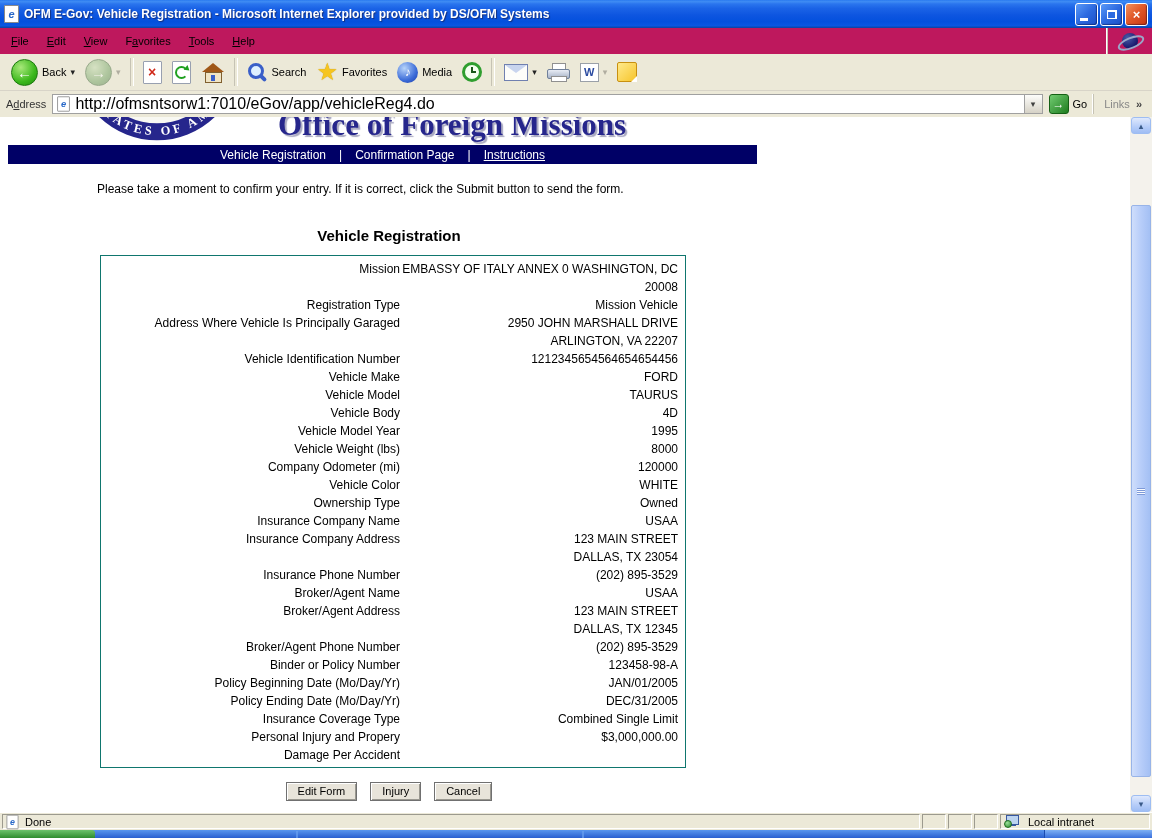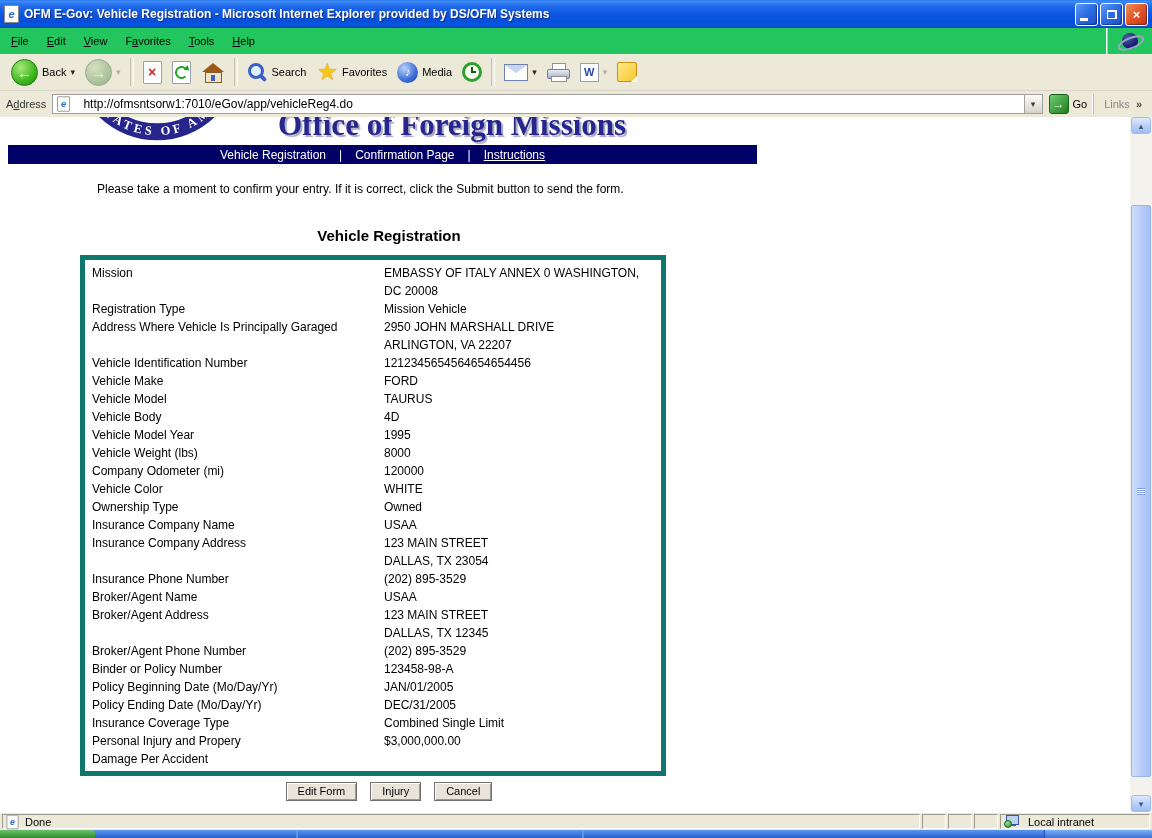--- a/index.html
+++ b/index.html
@@ -27,21 +27,21 @@
   .glyph-min{position:absolute;left:4px;bottom:4px;width:8px;height:3px;background:#fff;}
   .glyph-rest{position:relative;width:10px;height:9px;}
   .glyph-rest .r1{position:absolute;right:0;top:0;width:7px;height:6px;border:1px solid #fff;border-top-width:2px;}
   .glyph-rest .r2{position:absolute;left:0;bottom:0;width:7px;height:6px;border:1px solid #fff;border-top-width:2px;background:rgba(45,106,224,.9);}
   
   .ie-page{width:13px;height:16px;background:#fff;border:1px solid #8a8a8a;border-radius:1px;
     display:inline-flex;align-items:center;justify-content:center;
     font-size:11px;font-weight:bold;font-style:italic;color:#2868c8;line-height:1;flex:none;}
   
   .menubar{
-    position:absolute;left:0;top:28px;width:1152px;height:26px;background:#22c55e;
+    position:absolute;left:0;top:28px;width:1152px;height:26px;background:#be185d;
     border-bottom:1px solid #d8d4c8;display:flex;align-items:center;font-size:11px;color:#000;
   }
   .menu-items{display:flex;height:100%;align-items:center;padding-left:2px;flex:1;}
   .menu-item{padding:3px 9px;cursor:default;}
   .menu-right{height:100%;border-left:1px solid #c8c4b4;box-shadow:-1px 0 0 #fff;
     width:44px;display:flex;align-items:center;justify-content:center;}
   .throbber{position:relative;width:20px;height:20px;}
   .throbber .ball{position:absolute;left:2px;top:2px;width:16px;height:16px;border-radius:50%;
     background:radial-gradient(circle at 35% 30%,#4a5aa8,#16166a 70%);}
   .throbber .ring{position:absolute;left:-3px;top:6px;width:24px;height:8px;border:2px solid #9aa6c8;
@@ -89,21 +89,21 @@
   .note-ico{position:relative;width:18px;height:18px;background:linear-gradient(135deg,#ffe98a,#f6c52c);border:1px solid #c89010;border-radius:2px;flex:none;}
   .note-ico .fold{position:absolute;right:-1px;bottom:-1px;width:0;height:0;border-left:6px solid transparent;border-bottom:6px solid #fff;}
   
   .addressbar{
     position:absolute;left:0;top:91px;width:1152px;height:26px;background:#ece9d8;
     display:flex;align-items:center;padding:0 2px 0 6px;box-sizing:border-box;font-size:11px;
   }
   .addr-label{color:#333;margin-right:6px;}
   .addr-input{flex:1;height:20px;background:#fff;border:1px solid #a0a0a0;display:flex;align-items:center;padding-left:3px;box-sizing:border-box;}
   .addr-input .ie-page{transform:scale(.85);}
-  .addr-url{font-size:12px;color:#000;margin-left:12px;flex:1;white-space:nowrap;overflow:hidden;}
+  .addr-url{font-size:16px;color:#000;margin-left:4px;flex:1;white-space:nowrap;overflow:hidden;}
   .addr-drop{width:17px;height:18px;border-left:1px solid #a0a0a0;background:linear-gradient(#fdfdfb,#d6d2c6);
     display:flex;align-items:center;justify-content:center;font-size:9px;color:#404040;}
   .go-btn{display:flex;align-items:center;gap:4px;margin:0 6px;}
   .go-sq{width:18px;height:18px;border-radius:3px;border:1px solid #156015;background:linear-gradient(135deg,#72cc72,#1e7c1e);
     color:#fff;font-weight:bold;font-size:12px;display:flex;align-items:center;justify-content:center;}
   .links-zone{display:flex;align-items:flex-start;gap:6px;border-left:1px solid #c6c3b4;box-shadow:-1px 0 0 #fff;padding:4px 8px 4px 10px;}
   .links-label{color:#888;}
   .links-chevron{color:#444;font-weight:bold;}
   
   .content{position:absolute;left:0;top:117px;width:1152px;height:695px;background:#fff;}
@@ -116,21 +116,21 @@
   }
   .navbar{
     position:absolute;left:8px;top:28px;width:749px;height:19px;background:#000066;
     color:#fff;font-size:12px;display:flex;align-items:center;justify-content:center;gap:13px;
   }
   .nav-link{cursor:pointer;}
   .nav-link.u{text-decoration:underline;}
   .nav-sep{color:#fff;}
   .instruction{position:absolute;left:97px;top:65px;font-size:12px;color:#000;}
   .heading{position:absolute;left:95px;top:110px;width:588px;text-align:center;font-size:15px;font-weight:bold;color:#000;}
-  .conf-table{position:absolute;left:80px;top:138px;width:586px;border:5px solid #0f766e;background:#fff;padding:4px 0 3px 0;box-sizing:border-box;}
+  .conf-table{position:absolute;left:100px;top:138px;width:586px;border:1px solid #0f766e;background:#fff;padding:4px 0 3px 0;box-sizing:border-box;text-align:right;}
   .trow{display:flex;align-items:flex-start;padding:0 7px;font-size:12px;line-height:18px;}
   .tlabel{width:292px;flex:none;color:#000;white-space:pre-line;}
   .tvalue{flex:1;font-weight:normal;white-space:pre-line;}
   .btn-row{position:absolute;left:95px;top:665px;width:588px;display:flex;justify-content:center;gap:13px;}
   .xp-btn{
     font-family:"Liberation Sans",sans-serif;font-size:11px;color:#000;
     background:#e8e4da;border:1px solid #707070;
     box-shadow:inset 1px 1px 0 #ffffff,inset -1px -1px 0 #9a9890;
     padding:2px 11px;line-height:13px;
   }

